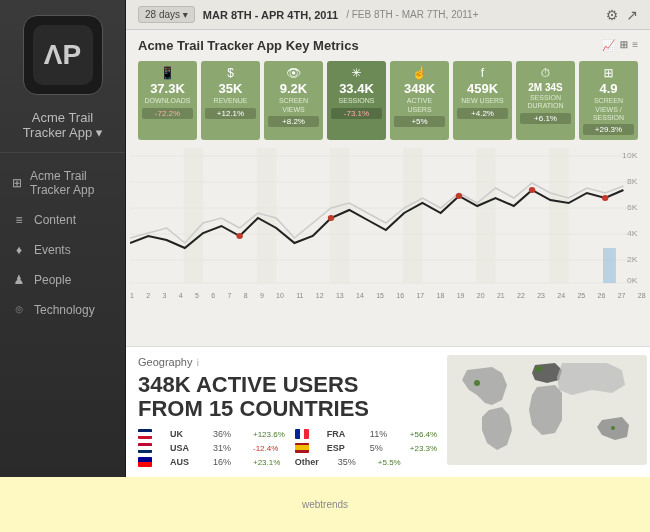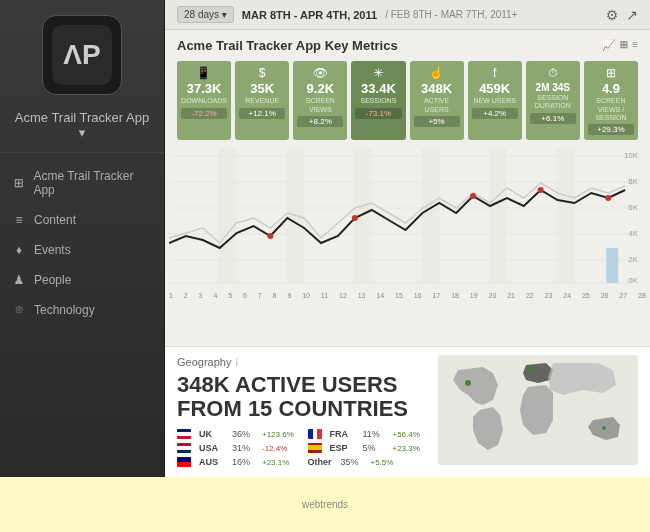--- a/index.html
+++ b/index.html
@@ -14,21 +14,21 @@
     }
 
     .main-layout {
       display: flex;
       flex: 1;
       overflow: hidden;
     }
 
     
     .sidebar {
-      width: 165px;
+      width: 126px;
       background: linear-gradient(to bottom, #3a3a3a, #2a2a2a);
       display: flex;
       flex-direction: column;
       border-right: 1px solid #1a1a1a;
     }
 
     .app-logo {
       width: 80px;
       height: 80px;
       margin: 15px auto 10px;
@@ -279,21 +279,21 @@
     .geo-col {
       display: flex;
       flex-direction: column;
       gap: 4px;
       flex: 1;
     }
 
     .geo-row {
       display: flex;
       align-items: center;
-      gap: 8px;
+      gap: 18px;
       font-size: 9px;
     }
 
     .flag-icon {
       width: 14px;
       height: 10px;
       border-radius: 1px;
       display: inline-block;
       flex-shrink: 0;
     }

